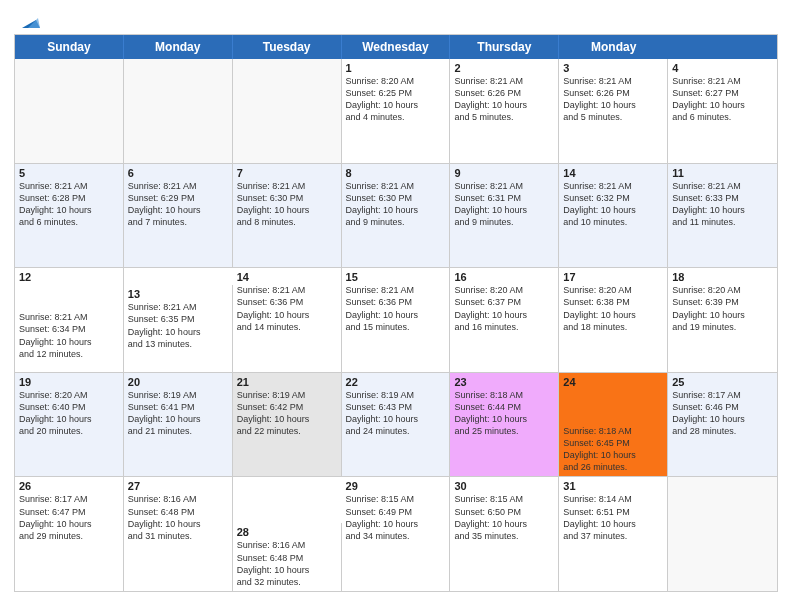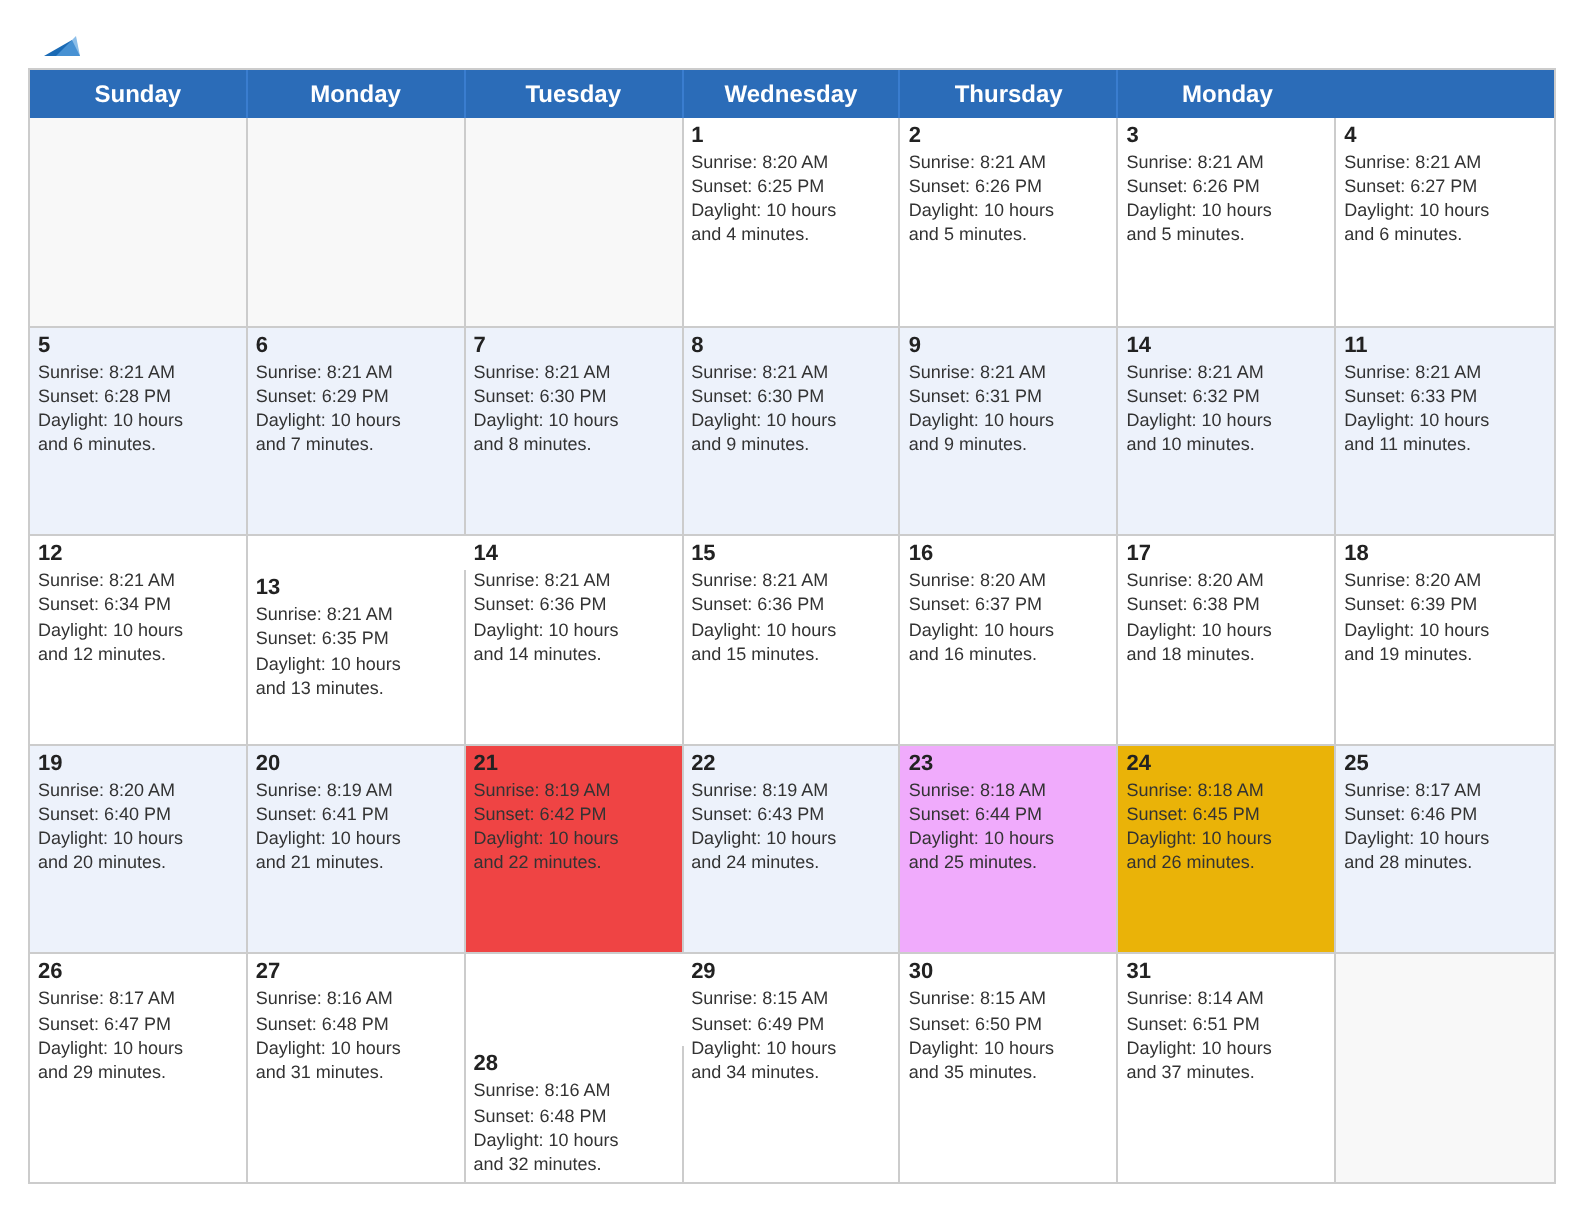--- a/index.html
+++ b/index.html
@@ -188,21 +188,21 @@
           <div class="cal-cell" style="background: rgb(237, 242, 251);">
             <div class="day-num">14</div>
             <div class="day-info">Sunrise: 8:21 AM<br>Sunset: 6:32 PM<br>Daylight: 10 hours<br>and 10 minutes.</div>
           </div>
           <div class="cal-cell" style="background: rgb(237, 242, 251);">
             <div class="day-num">11</div>
             <div class="day-info">Sunrise: 8:21 AM<br>Sunset: 6:33 PM<br>Daylight: 10 hours<br>and 11 minutes.</div>
           </div>
         </div>
         <div class="cal-row">
-          <div class="cal-cell" style="background: rgb(255, 255, 255);">
+          <div class="cal-cell" style="background: rgb(255, 255, 255); gap: 27px;">
             <div class="day-num">12</div>
             <div class="day-info">Sunrise: 8:21 AM<br>Sunset: 6:34 PM<br>Daylight: 10 hours<br>and 12 minutes.</div>
           </div>
           <div class="cal-cell" style="background: rgb(255, 255, 255); margin-top: 17px;">
             <div class="day-num">13</div>
             <div class="day-info">Sunrise: 8:21 AM<br>Sunset: 6:35 PM<br>Daylight: 10 hours<br>and 13 minutes.</div>
           </div>
           <div class="cal-cell" style="background: rgb(255, 255, 255);">
             <div class="day-num">14</div>
             <div class="day-info">Sunrise: 8:21 AM<br>Sunset: 6:36 PM<br>Daylight: 10 hours<br>and 14 minutes.</div>
@@ -226,33 +226,33 @@
         </div>
         <div class="cal-row">
           <div class="cal-cell" style="background: rgb(237, 242, 251);">
             <div class="day-num">19</div>
             <div class="day-info">Sunrise: 8:20 AM<br>Sunset: 6:40 PM<br>Daylight: 10 hours<br>and 20 minutes.</div>
           </div>
           <div class="cal-cell" style="background: rgb(237, 242, 251);">
             <div class="day-num">20</div>
             <div class="day-info">Sunrise: 8:19 AM<br>Sunset: 6:41 PM<br>Daylight: 10 hours<br>and 21 minutes.</div>
           </div>
-          <div class="cal-cell" style="background: #ef4444;">
+          <div class="cal-cell" style="background: #e5e5e5;">
             <div class="day-num">21</div>
             <div class="day-info">Sunrise: 8:19 AM<br>Sunset: 6:42 PM<br>Daylight: 10 hours<br>and 22 minutes.</div>
           </div>
           <div class="cal-cell" style="background: rgb(237, 242, 251);">
             <div class="day-num">22</div>
             <div class="day-info">Sunrise: 8:19 AM<br>Sunset: 6:43 PM<br>Daylight: 10 hours<br>and 24 minutes.</div>
           </div>
           <div class="cal-cell" style="background: #f0abfc;">
             <div class="day-num">23</div>
             <div class="day-info">Sunrise: 8:18 AM<br>Sunset: 6:44 PM<br>Daylight: 10 hours<br>and 25 minutes.</div>
           </div>
-          <div class="cal-cell" style="background: #eab308;">
+          <div class="cal-cell" style="background: #f97316; justify-content: space-between;">
             <div class="day-num">24</div>
             <div class="day-info">Sunrise: 8:18 AM<br>Sunset: 6:45 PM<br>Daylight: 10 hours<br>and 26 minutes.</div>
           </div>
           <div class="cal-cell" style="background: rgb(237, 242, 251);">
             <div class="day-num">25</div>
             <div class="day-info">Sunrise: 8:17 AM<br>Sunset: 6:46 PM<br>Daylight: 10 hours<br>and 28 minutes.</div>
           </div>
         </div>
         <div class="cal-row">
           <div class="cal-cell" style="background: rgb(255, 255, 255);">

